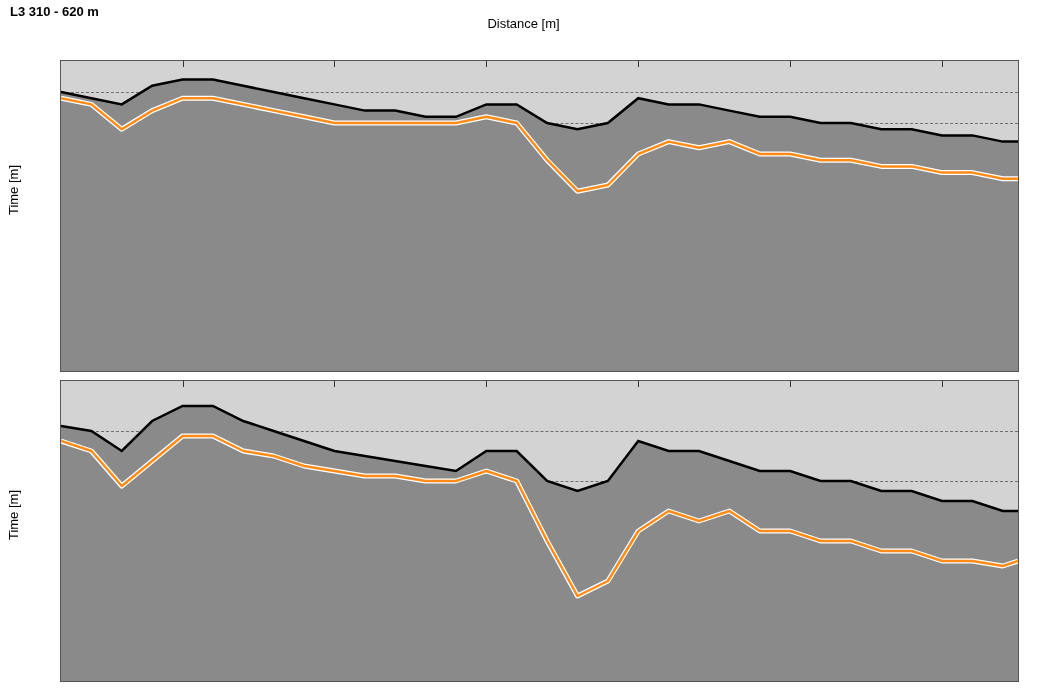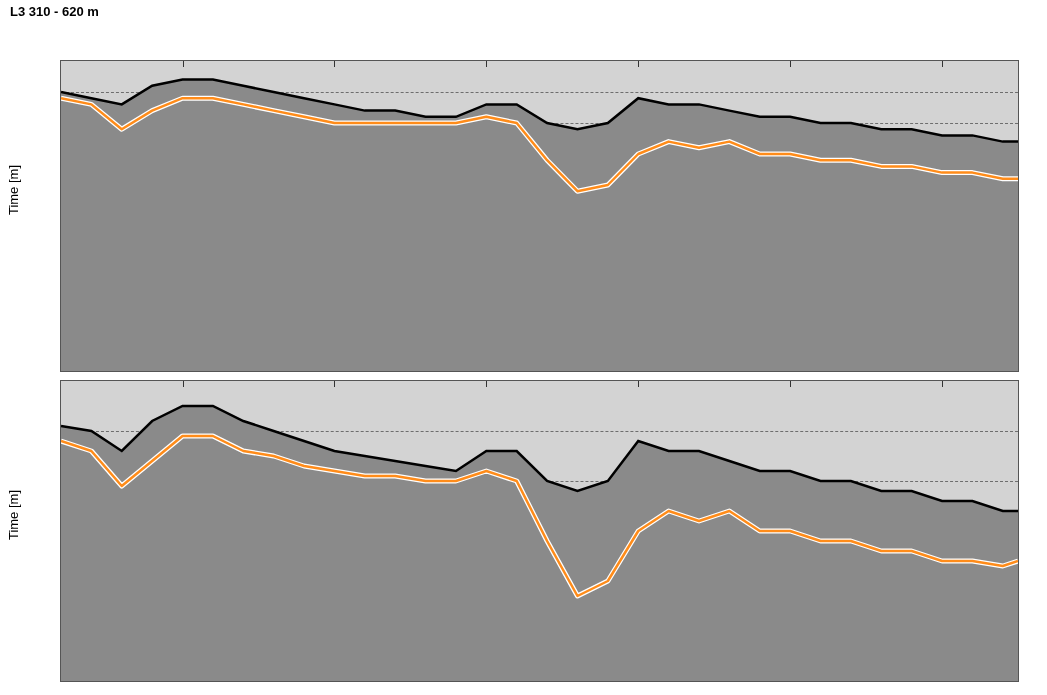--- a/index.html
+++ b/index.html
@@ -94,20 +94,21 @@
     left:0; right:0; bottom:0;
     background: linear-gradient(to bottom, rgba(120,120,120,0) 0%, rgba(120,120,120,0.9) 100%);
   }
 </style>
 </head>
 <body>
 
 <div class="page">
 
   <div class="title">L3 310 - 620 m</div>
+  <div class="xlabel">Distance [m]</div>
 
   <div class="ylabel" style="top:165px;">Time [m]</div>
   <div class="panel-wrap" style="top:60px; height:310px;">
     <div class="panel" id="panel1">
       <svg class="overlay" id="svg1" preserveAspectRatio="none" viewBox="0 0 957 310" style="z-index: 5;">
           <path d="M 0 31 L 30.38095238095238 37.199999999999996 L 60.76190476190476 43.400000000000006 L 91.14285714285714 24.8 L 121.52380952380952 18.599999999999998 L 151.9047619047619 18.599999999999998 L 182.28571428571428 24.8 L 212.66666666666666 31 L 243.04761904761904 37.199999999999996 L 273.4285714285714 43.400000000000006 L 303.8095238095238 49.6 L 334.19047619047615 49.6 L 364.57142857142856 55.8 L 394.9523809523809 55.8 L 425.3333333333333 43.400000000000006 L 455.71428571428567 43.400000000000006 L 486.0952380952381 62 L 516.4761904761905 68.2 L 546.8571428571428 62 L 577.2380952380952 37.199999999999996 L 607.6190476190476 43.400000000000006 L 638 43.400000000000006 L 668.3809523809523 49.6 L 698.7619047619047 55.8 L 729.1428571428571 55.8 L 759.5238095238095 62 L 789.9047619047618 62 L 820.2857142857142 68.2 L 850.6666666666666 68.2 L 881.047619047619 74.39999999999999 L 911.4285714285713 74.39999999999999 L 941.8095238095237 80.60000000000001 L 957 80.60000000000001 L 957 310 L 0 310 Z" fill="#8a8a8a"></path>
           <path d="M 0 31 L 30.38095238095238 37.199999999999996 L 60.76190476190476 43.400000000000006 L 91.14285714285714 24.8 L 121.52380952380952 18.599999999999998 L 151.9047619047619 18.599999999999998 L 182.28571428571428 24.8 L 212.66666666666666 31 L 243.04761904761904 37.199999999999996 L 273.4285714285714 43.400000000000006 L 303.8095238095238 49.6 L 334.19047619047615 49.6 L 364.57142857142856 55.8 L 394.9523809523809 55.8 L 425.3333333333333 43.400000000000006 L 455.71428571428567 43.400000000000006 L 486.0952380952381 62 L 516.4761904761905 68.2 L 546.8571428571428 62 L 577.2380952380952 37.199999999999996 L 607.6190476190476 43.400000000000006 L 638 43.400000000000006 L 668.3809523809523 49.6 L 698.7619047619047 55.8 L 729.1428571428571 55.8 L 759.5238095238095 62 L 789.9047619047618 62 L 820.2857142857142 68.2 L 850.6666666666666 68.2 L 881.047619047619 74.39999999999999 L 911.4285714285713 74.39999999999999 L 941.8095238095237 80.60000000000001 L 957 80.60000000000001" fill="none" stroke="#000" stroke-width="2.5"></path>
           <path d="M 0 37.199999999999996 L 30.38095238095238 43.400000000000006 L 60.76190476190476 68.2 L 91.14285714285714 49.6 L 121.52380952380952 37.199999999999996 L 151.9047619047619 37.199999999999996 L 182.28571428571428 43.400000000000006 L 212.66666666666666 49.6 L 243.04761904761904 55.8 L 273.4285714285714 62 L 303.8095238095238 62 L 334.19047619047615 62 L 364.57142857142856 62 L 394.9523809523809 62 L 425.3333333333333 55.8 L 455.71428571428567 62 L 486.0952380952381 99.2 L 516.4761904761905 130.2 L 546.8571428571428 124 L 577.2380952380952 93 L 607.6190476190476 80.60000000000001 L 638 86.80000000000001 L 668.3809523809523 80.60000000000001 L 698.7619047619047 93 L 729.1428571428571 93 L 759.5238095238095 99.2 L 789.9047619047618 99.2 L 820.2857142857142 105.4 L 850.6666666666666 105.4 L 881.047619047619 111.6 L 911.4285714285713 111.6 L 941.8095238095237 117.8 L 957 117.8" fill="none" stroke="#ffffff" stroke-width="5" stroke-linejoin="round"></path>
           <path d="M 0 37.199999999999996 L 30.38095238095238 43.400000000000006 L 60.76190476190476 68.2 L 91.14285714285714 49.6 L 121.52380952380952 37.199999999999996 L 151.9047619047619 37.199999999999996 L 182.28571428571428 43.400000000000006 L 212.66666666666666 49.6 L 243.04761904761904 55.8 L 273.4285714285714 62 L 303.8095238095238 62 L 334.19047619047615 62 L 364.57142857142856 62 L 394.9523809523809 62 L 425.3333333333333 55.8 L 455.71428571428567 62 L 486.0952380952381 99.2 L 516.4761904761905 130.2 L 546.8571428571428 124 L 577.2380952380952 93 L 607.6190476190476 80.60000000000001 L 638 86.80000000000001 L 668.3809523809523 80.60000000000001 L 698.7619047619047 93 L 729.1428571428571 93 L 759.5238095238095 99.2 L 789.9047619047618 99.2 L 820.2857142857142 105.4 L 850.6666666666666 105.4 L 881.047619047619 111.6 L 911.4285714285713 111.6 L 941.8095238095237 117.8 L 957 117.8" fill="none" stroke="#ff8c1a" stroke-width="2.5" stroke-linejoin="round"></path>
         </svg>

